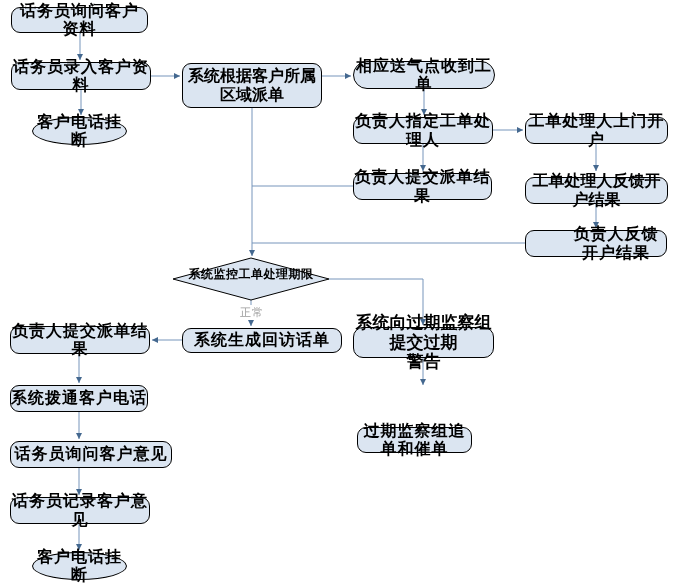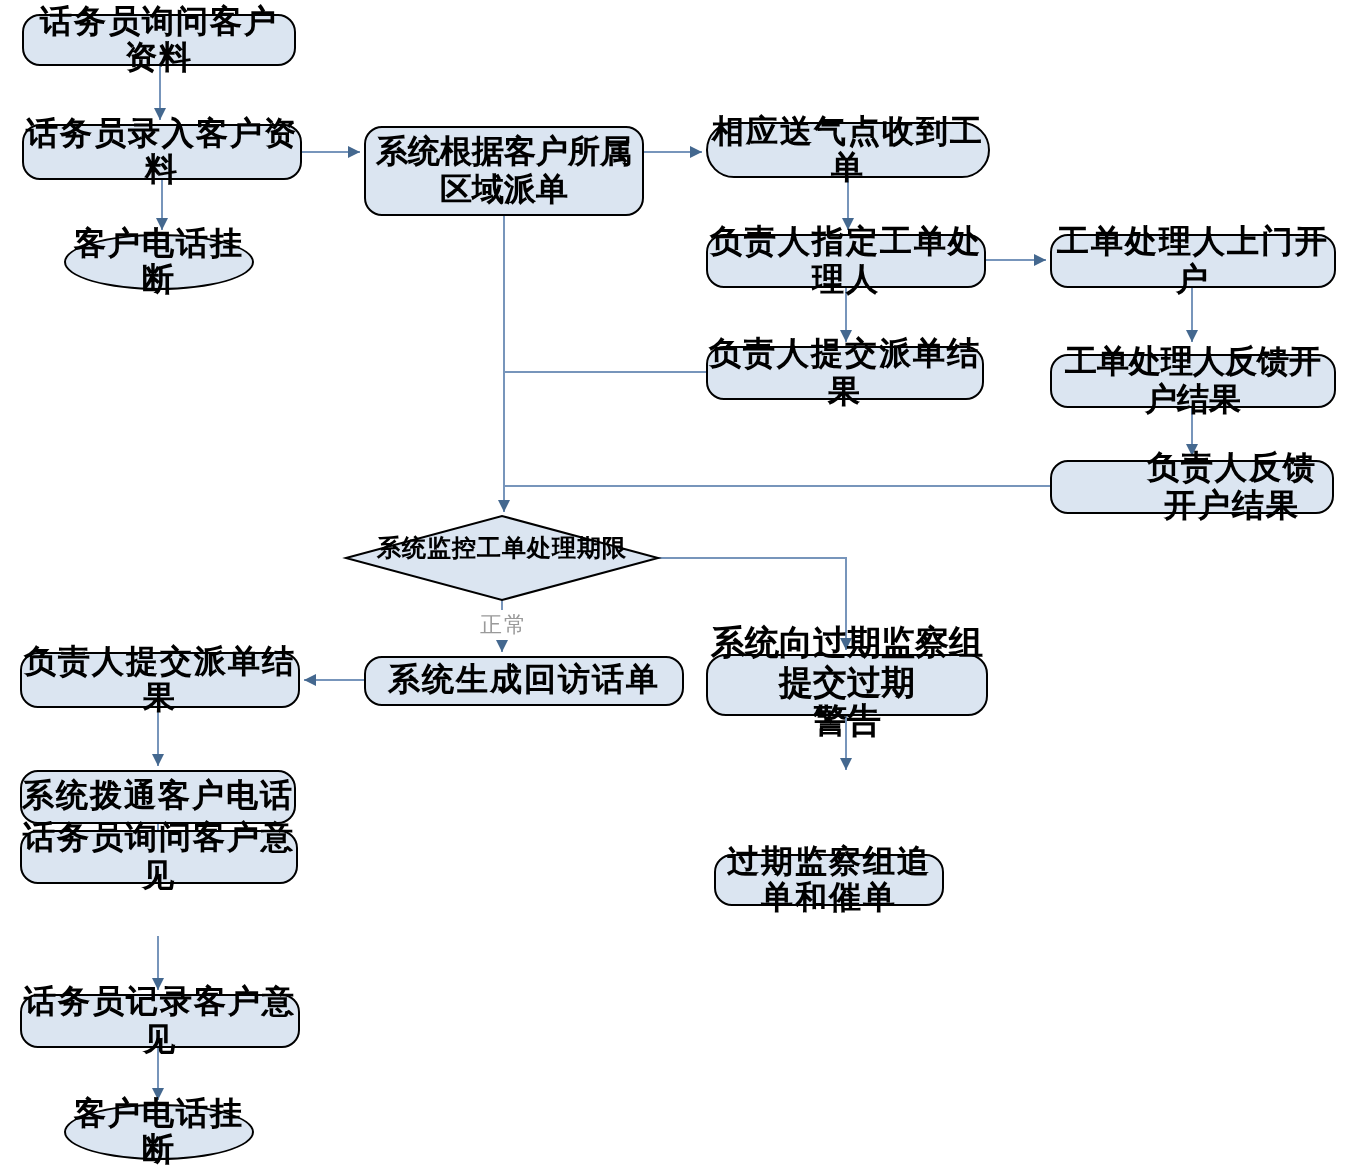--- a/index.html
+++ b/index.html
@@ -140,21 +140,21 @@
   </div>
 
   <div class="node" style="left:357px;top:387px;width:115px;height:26px;margin-top:40px;">
     <span>过期监察组追单和催单</span>
   </div>
 
   <div class="node" style="left:10px;top:385px;width:138px;height:27px;">
     <span>系统拨通客户电话</span>
   </div>
 
-  <div class="node" style="left:10px;top:415px;width:139px;height:27px;">
+  <div class="node" style="left:10px;top:441px;width:162px;height:27px;">
     <span>话务员询问客户意见</span>
   </div>
 
   <div class="node" style="left:10px;top:497px;width:140px;height:27px;">
     <span>话务员记录客户意见</span>
   </div>
 
   <div class="node ellipse" style="left:32px;top:552px;width:95px;height:28px;">
     <span>客户电话挂断</span>
   </div>

